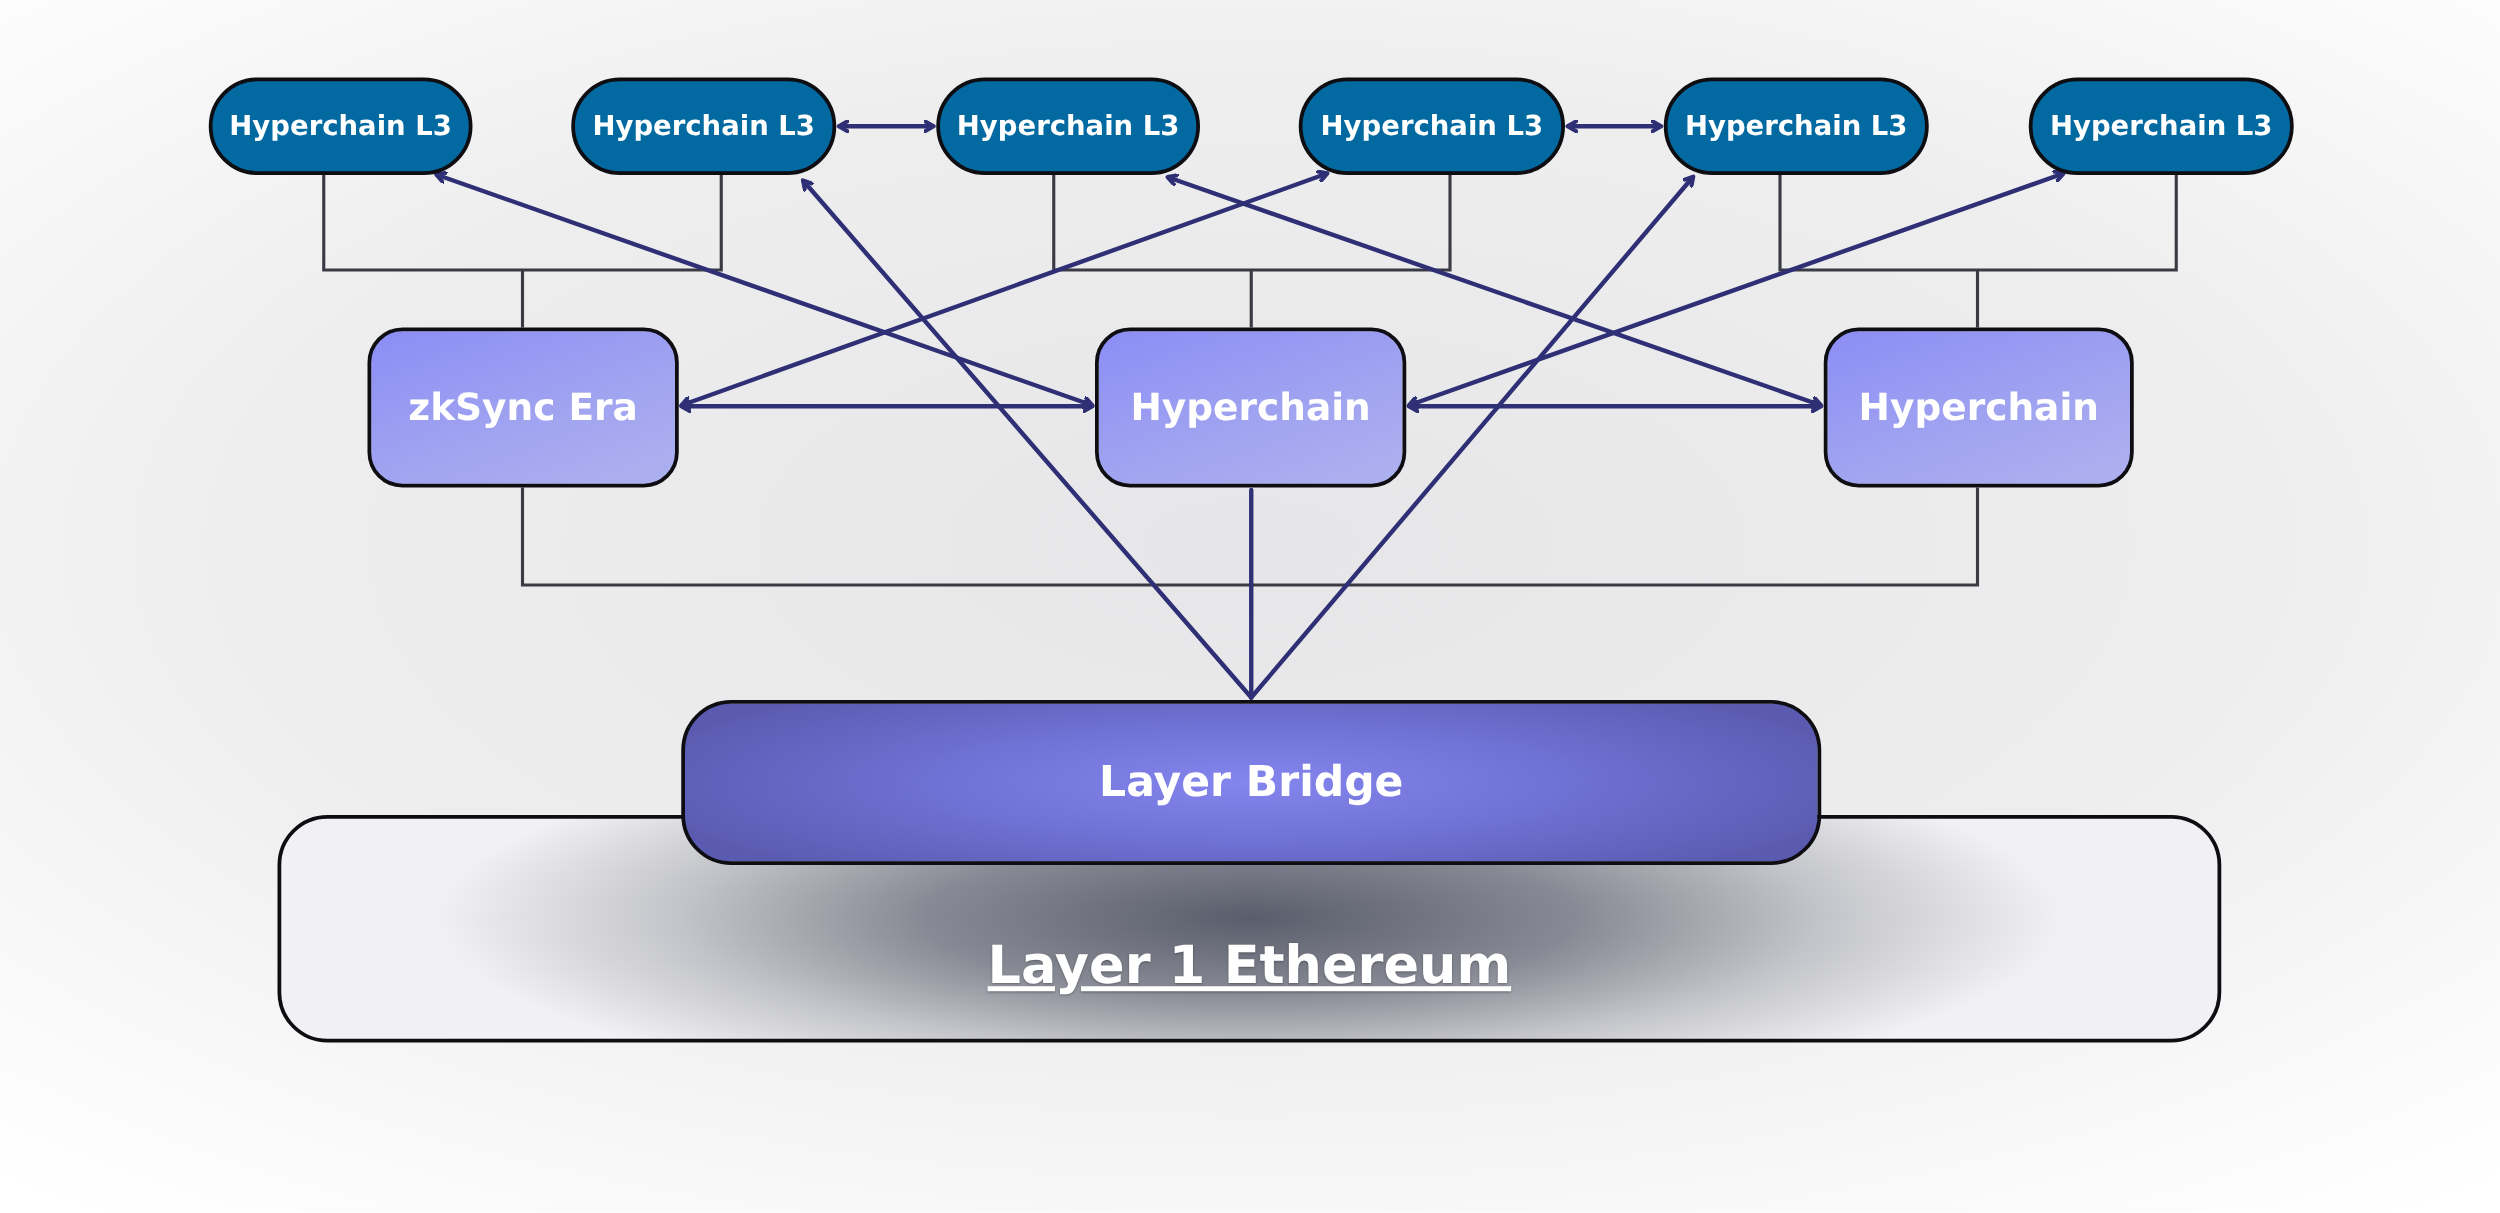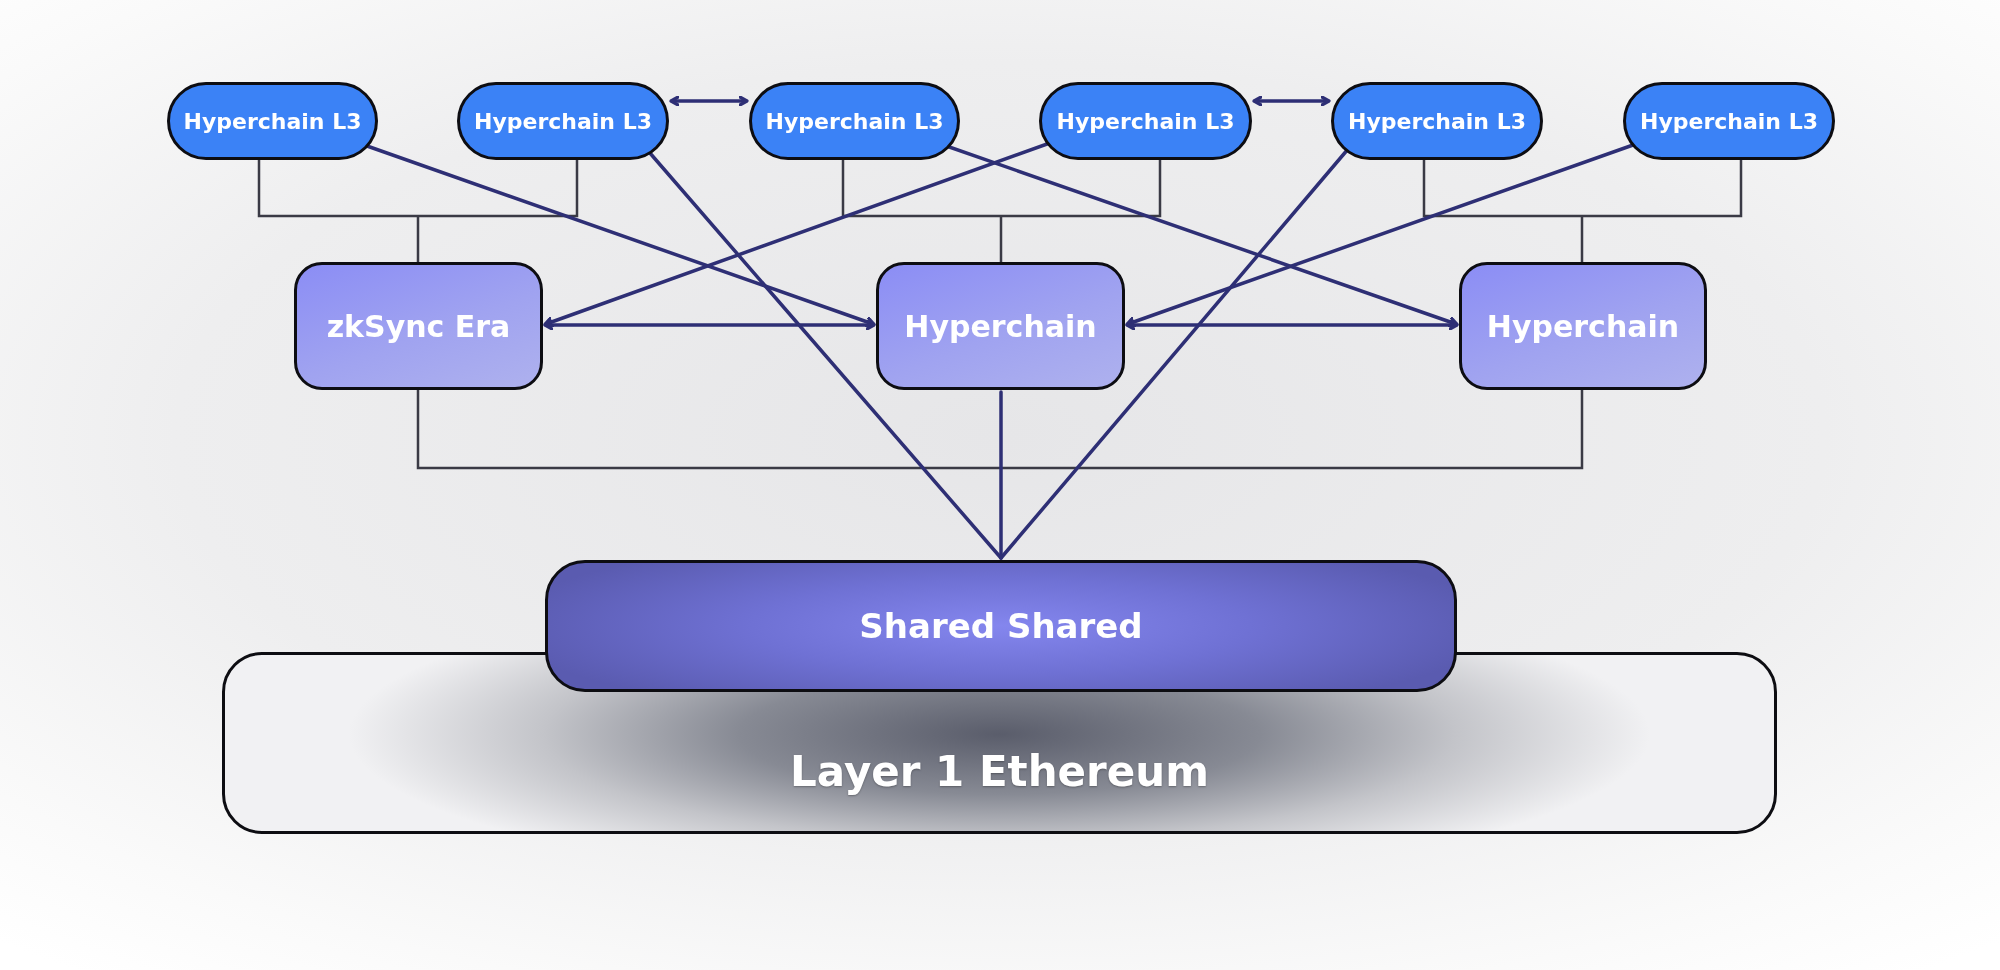--- a/index.html
+++ b/index.html
@@ -4,28 +4,28 @@
 <style>
   html, body { margin:0; padding:0; }
   body {
     width:2000px; height:970px; overflow:hidden; position:relative;
     background: radial-gradient(ellipse 75% 70% at 50% 45%, #e6e6e8 0%, #eeeeef 55%, #fafafa 85%, #ffffff 100%);
     font-family: "DejaVu Sans", sans-serif;
   }
   svg.links { position:absolute; left:0; top:0; width:2000px; height:970px; }
   .node { position:absolute; box-sizing:border-box; display:flex; align-items:center; justify-content:center;
           color:#ffffff; font-weight:bold; border:3px solid #0d0d12; white-space:nowrap; }
-  .l3 { top:62px; height:78px; border-radius:39px; background:#3b82f6; font-size:22px;margin-top:20px; }
+  .l3 { top:62px; height:78px; border-radius:39px; background:#0369a1; font-size:22px; }
   .l2 { top:262px; height:128px; border-radius:28px; font-size:30px;
         background: linear-gradient(160deg, #8b8df5 0%, #a0a3f0 55%, #aeb1ee 100%); }
   .bridge { left:545px; width:912px; top:560px; height:132px; border-radius:40px; font-size:34px;
             background: radial-gradient(ellipse 55% 75% at 50% 50%, #8486ee 0%, #6f71d4 50%, #5a5bb0 100%); z-index:3; }
   .l1 { left:222px; width:1555px; top:652px; height:182px; border-radius:40px; font-size:42px;
         background: radial-gradient(ellipse 42% 85% at 50% 45%, #5a5d6b 0%, #878a94 40%, #c3c4c9 70%, #f1f1f3 100%);
-        z-index:2; text-shadow:0 1px 2px rgba(0,0,0,0.3); }
+        z-index:2; text-shadow:0 1px 2px rgba(0,0,0,0.3);text-decoration:underline; }
   .l1 span { position:relative; top:28px; }
 </style>
 </head>
 <body>
 
 <svg class="links" viewBox="0 0 2000 970">
   <defs>
     <marker id="ah" markerWidth="10" markerHeight="10" refX="7" refY="5" orient="auto-start-reverse" markerUnits="userSpaceOnUse">
       <path d="M1,1 L8,5 L1,9" fill="none" stroke="#2e2f75" stroke-width="3.2" stroke-linecap="round" stroke-linejoin="round"></path>
     </marker>
@@ -76,18 +76,18 @@
     <span>zkSync Era</span>
   </div>
 <div class="node l2" style="left:876px;width:249px;">
     <span>Hyperchain</span>
   </div>
 <div class="node l2" style="left:1459px;width:248px;">
     <span>Hyperchain</span>
   </div>
 
 <div class="node bridge">
-    <span>Shared Shared</span>
+    <span>Layer Bridge</span>
   </div>
 
 <div class="node l1">
     <span>Layer 1 Ethereum</span>
   </div>
 
 </body></html>

